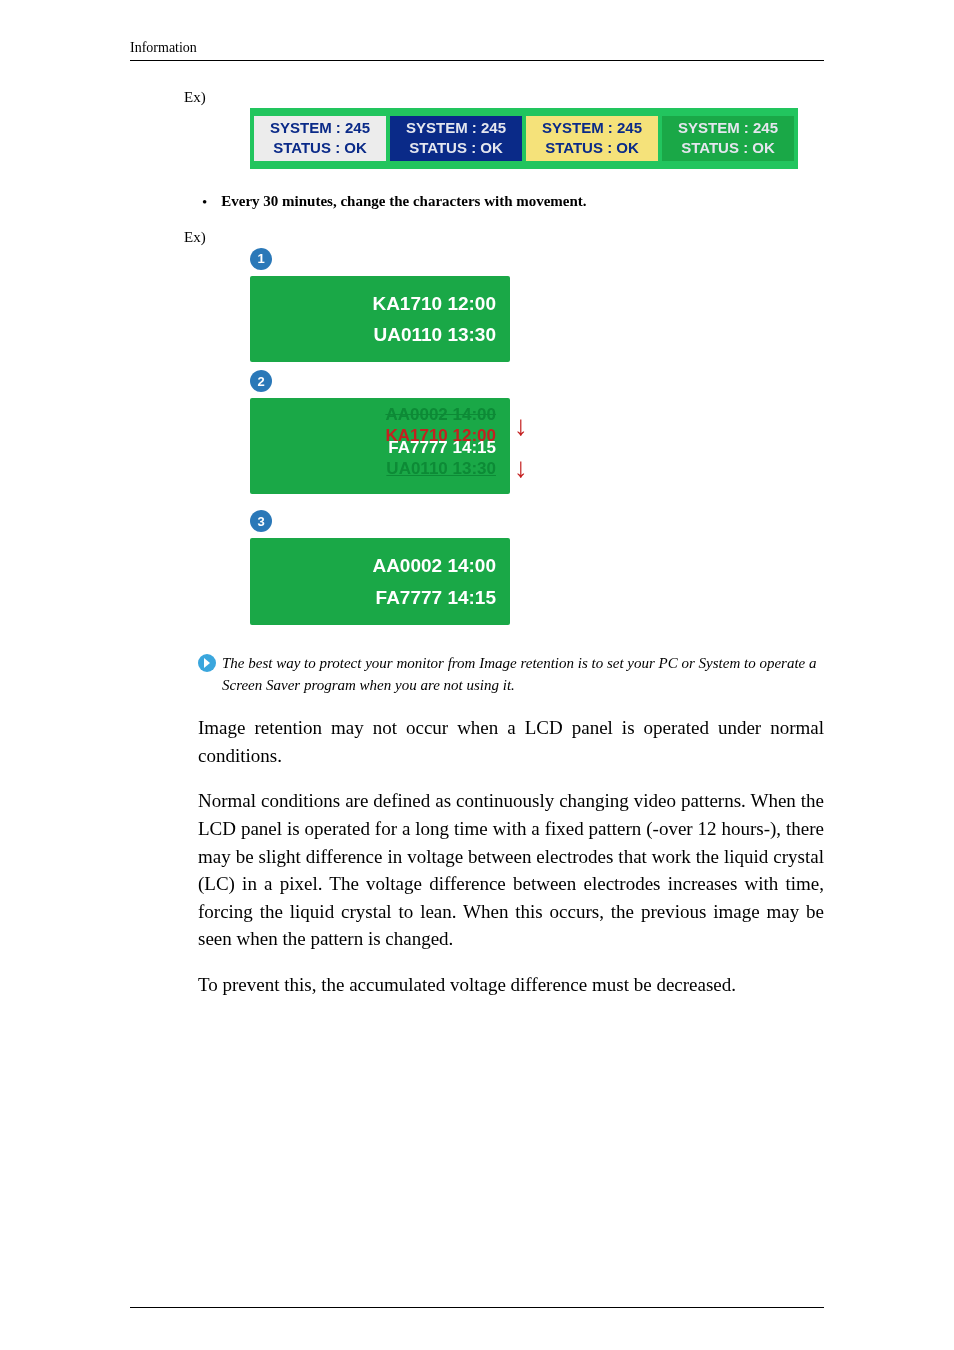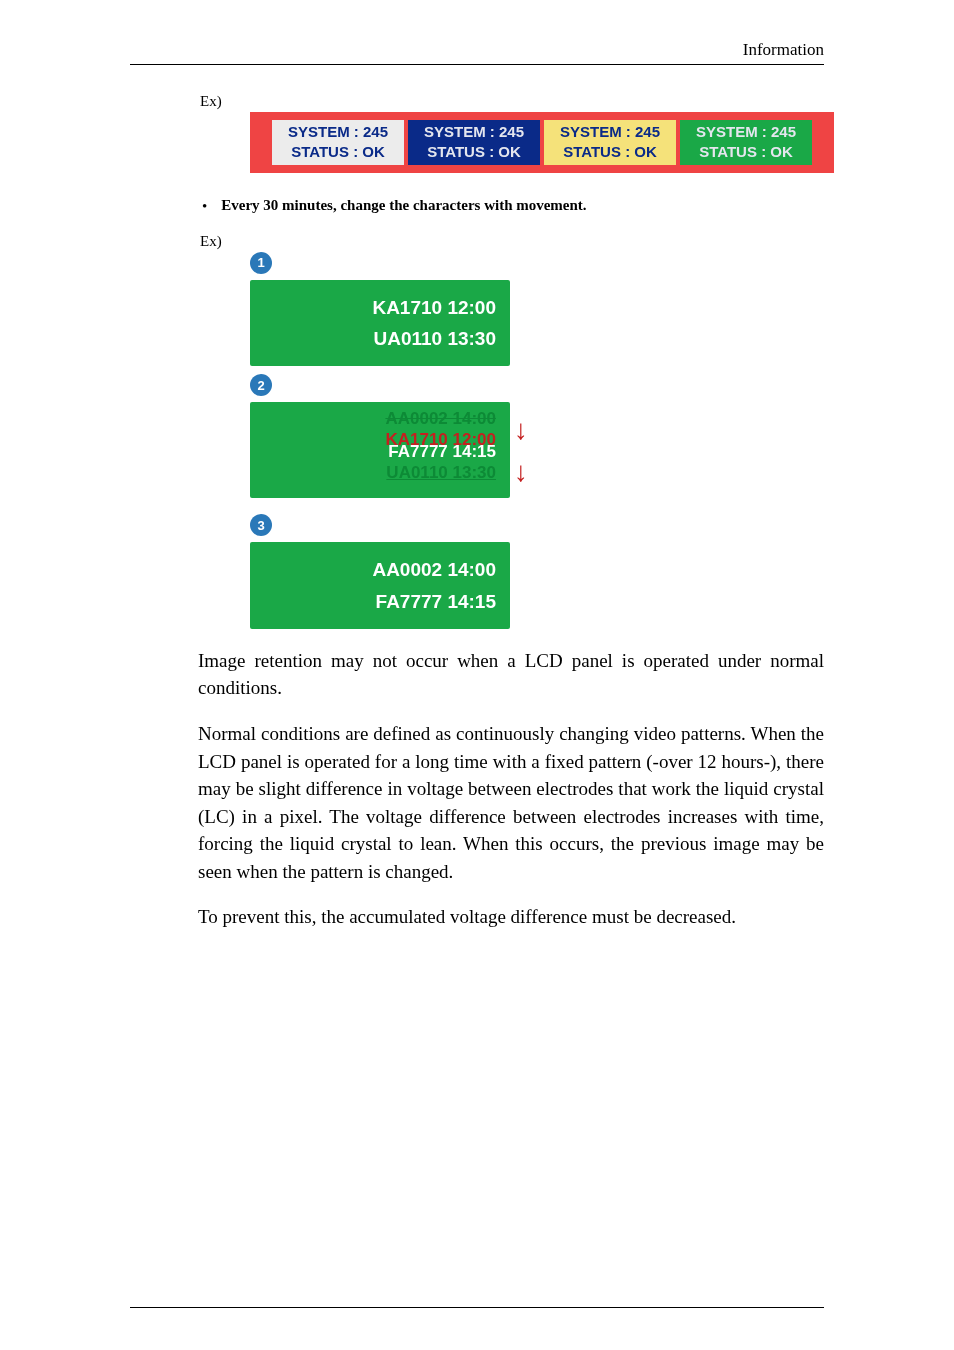--- a/index.html
+++ b/index.html
@@ -10,40 +10,40 @@
     background: #fff;
   }
   .page {
     width: 954px;
     height: 1350px;
     box-sizing: border-box;
     padding: 40px 130px 40px 130px;
     position: relative;
   }
   .header-title {
-    text-align: right;
-    font-size: 17px;
+    text-align: left;
+    font-size: 14px;
     margin-bottom: 4px;
   }
   .hr-top {
     border: none;
     border-top: 1px solid #000;
     margin: 0 0 28px 0;
   }
   .ex-label {
     font-size: 15px;
-    margin-left: 70px;
+    margin-left: 54px;
     margin-bottom: 2px;
   }
   .ex-image-1 {
     display: flex;
     margin-left: 120px;
     margin-bottom: 24px;
-    background: #ef4444;
-    padding: 8px 20px;
+    background: #22c55e;
+    padding: 8px 2px;
     width: fit-content;
   }
   .sys-cell {
     width: 132px;
     margin: 0 2px;
     text-align: center;
     font-family: Arial, Helvetica, sans-serif;
     font-weight: bold;
     font-size: 15px;
     line-height: 1.35;
@@ -234,20 +234,24 @@
       <div class="panel-col" style="margin-top:8px">
         <div><span class="badge">3</span></div>
         <div class="panel-green" style="margin-top:6px">
           <div>AA0002  14:00</div>
           <div>FA7777  14:15</div>
         </div>
       </div>
     </div>
   </div>
 
+  <div class="blue-note">
+    <span class="blue-bullet"></span>
+    <span> The best way to protect your monitor from Image retention is to set your PC or System to operate a Screen Saver program when you are not using it.</span>
+  </div>
 
   <div class="para">Image retention may not occur when a LCD panel is operated under normal conditions.</div>
   <div class="para">Normal conditions are defined as continuously changing video patterns. When the LCD panel is operated for a long time with a fixed pattern (-over 12 hours-), there may be slight difference in voltage between electrodes that work the liquid crystal (LC) in a pixel. The voltage difference between electrodes increases with time, forcing the liquid crystal to lean. When this occurs, the previous image may be seen when the pattern is changed.</div>
   <div class="para">To prevent this, the accumulated voltage difference must be decreased.</div>
 
   <div class="footer">
     <hr class="hr-bottom">
   </div>
 
 </div>

